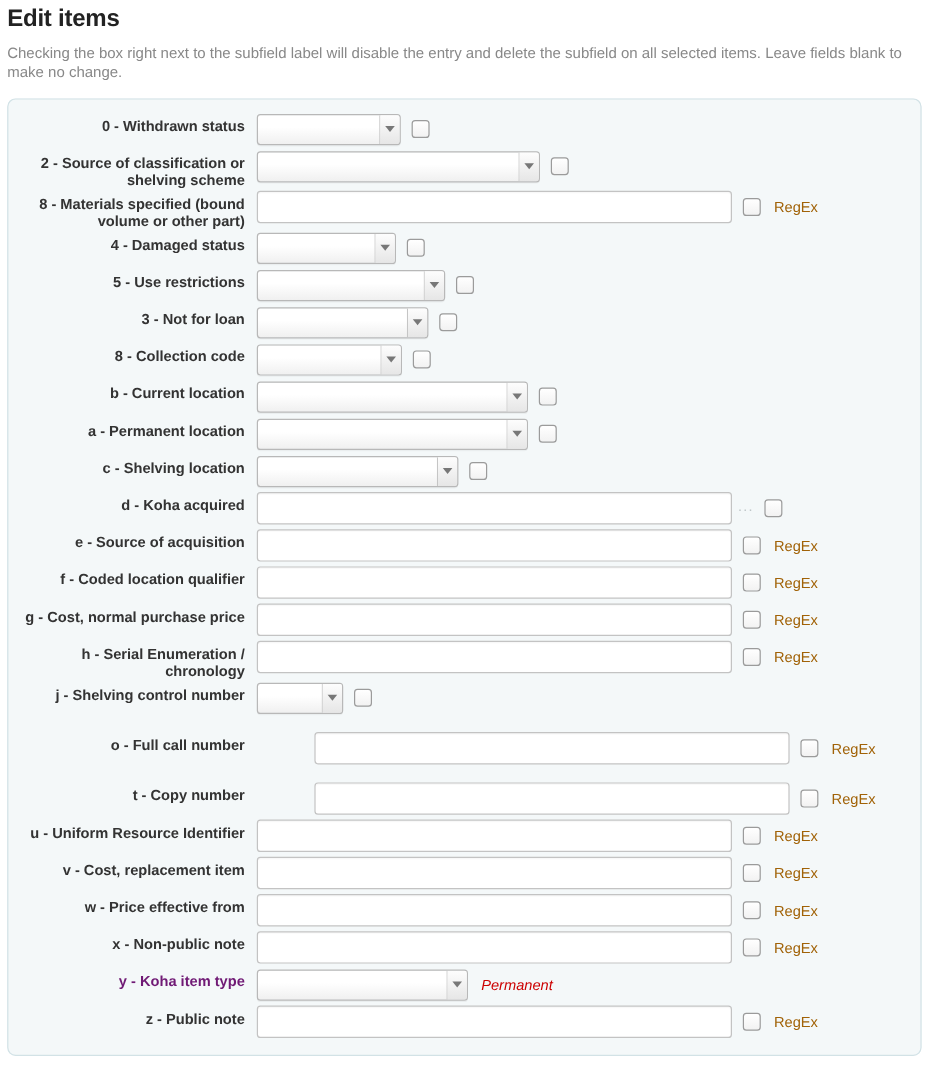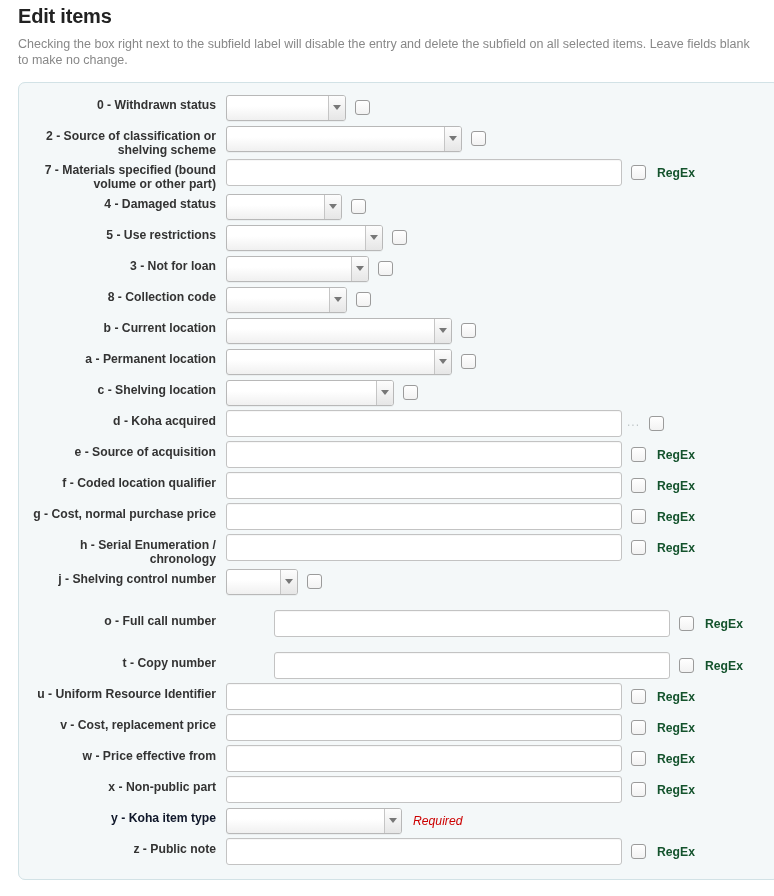--- a/index.html
+++ b/index.html
@@ -3,21 +3,21 @@
 <meta charset="utf-8">
 <style>
   * { box-sizing: border-box; }
   html, body {
     margin: 0; padding: 0;
     background: #ffffff;
     font-family: "Liberation Sans", sans-serif;
   }
   body { width: 774px; height: 896px; overflow: hidden; }
 
-  .page { padding: 0 18px; }
+  .page { padding: 0 6px; }
 
   .page-title {
     font-size: 20px;
     font-weight: bold;
     color: #222222;
     margin: 4px 0 0 0;
     padding: 0;
     line-height: 24px;
     letter-spacing: -0.2px;
   }
@@ -51,21 +51,21 @@
     width: 197px;
     min-width: 197px;
     text-align: right;
     font-size: 12.2px;
     font-weight: bold;
     color: #333333;
     line-height: 14px;
     padding: 6px 0 0 0;
     margin-right: 10px;
   }
-  .field-label.required { color: #0f172a; text-align: right; }
+  .field-label.required { color: #701a75; text-align: right; }
 
   .field-control {
     display: flex;
     align-items: center;
     flex: 1;
     min-height: 31px;
   }
 
   
   .sel {
@@ -111,27 +111,26 @@
     width: 15px; height: 15px;
     border: 1px solid #9b9b9b;
     border-radius: 3px;
     background: linear-gradient(to bottom, #ffffff, #f2f2f2);
     margin-left: 9px;
     flex: 0 0 auto;
     cursor: pointer;
   }
 
   .regex-link {
-    color: #14532d;
+    color: #a16207;
     font-size: 12.2px;
     margin-left: 11px;
     text-decoration: none;
     cursor: pointer;
     white-space: nowrap;
-    font-weight: bold;
   }
 
   .required-note {
     color: #cc0000;
     font-size: 12.2px;
     font-style: italic;
     margin-left: 11px;
     white-space: nowrap;
   }
 
@@ -172,21 +171,21 @@
           <div class="field-control">
             <div class="sel" style="width: 236px;">
               <span class="arrowbox">
                 <i></i>
               </span>
             </div>
             <span class="cbox"></span>
           </div>
         </div>
         <div class="field-row">
-          <label class="field-label">7 - Materials specified (bound volume or other part)</label>
+          <label class="field-label">8 - Materials specified (bound volume or other part)</label>
           <div class="field-control">
             <div class="txt" style="width: 396px;"></div>
             <span class="cbox"></span>
             <a class="regex-link">RegEx</a>
           </div>
         </div>
         <div class="field-row">
           <label class="field-label">4 - Damaged status</label>
           <div class="field-control">
             <div class="sel" style="width: 116px;">
@@ -332,52 +331,52 @@
         </div>
         <div class="field-row">
           <label class="field-label">u - Uniform Resource Identifier</label>
           <div class="field-control">
             <div class="txt" style="width: 396px;"></div>
             <span class="cbox"></span>
             <a class="regex-link">RegEx</a>
           </div>
         </div>
         <div class="field-row">
-          <label class="field-label">v - Cost, replacement price</label>
+          <label class="field-label">v - Cost, replacement item</label>
           <div class="field-control">
             <div class="txt" style="width: 396px;"></div>
             <span class="cbox"></span>
             <a class="regex-link">RegEx</a>
           </div>
         </div>
         <div class="field-row">
           <label class="field-label">w - Price effective from</label>
           <div class="field-control">
             <div class="txt" style="width: 396px;"></div>
             <span class="cbox"></span>
             <a class="regex-link">RegEx</a>
           </div>
         </div>
         <div class="field-row">
-          <label class="field-label">x - Non-public part</label>
+          <label class="field-label">x - Non-public note</label>
           <div class="field-control">
             <div class="txt" style="width: 396px;"></div>
             <span class="cbox"></span>
             <a class="regex-link">RegEx</a>
           </div>
         </div>
         <div class="field-row">
           <label class="field-label required">y - Koha item type</label>
           <div class="field-control">
             <div class="sel" style="width: 176px;">
               <span class="arrowbox">
                 <i></i>
               </span>
             </div>
-            <span class="required-note">Required</span>
+            <span class="required-note">Permanent</span>
           </div>
         </div>
         <div class="field-row">
           <label class="field-label">z - Public note</label>
           <div class="field-control">
             <div class="txt" style="width: 396px;"></div>
             <span class="cbox"></span>
             <a class="regex-link">RegEx</a>
           </div>
         </div>

